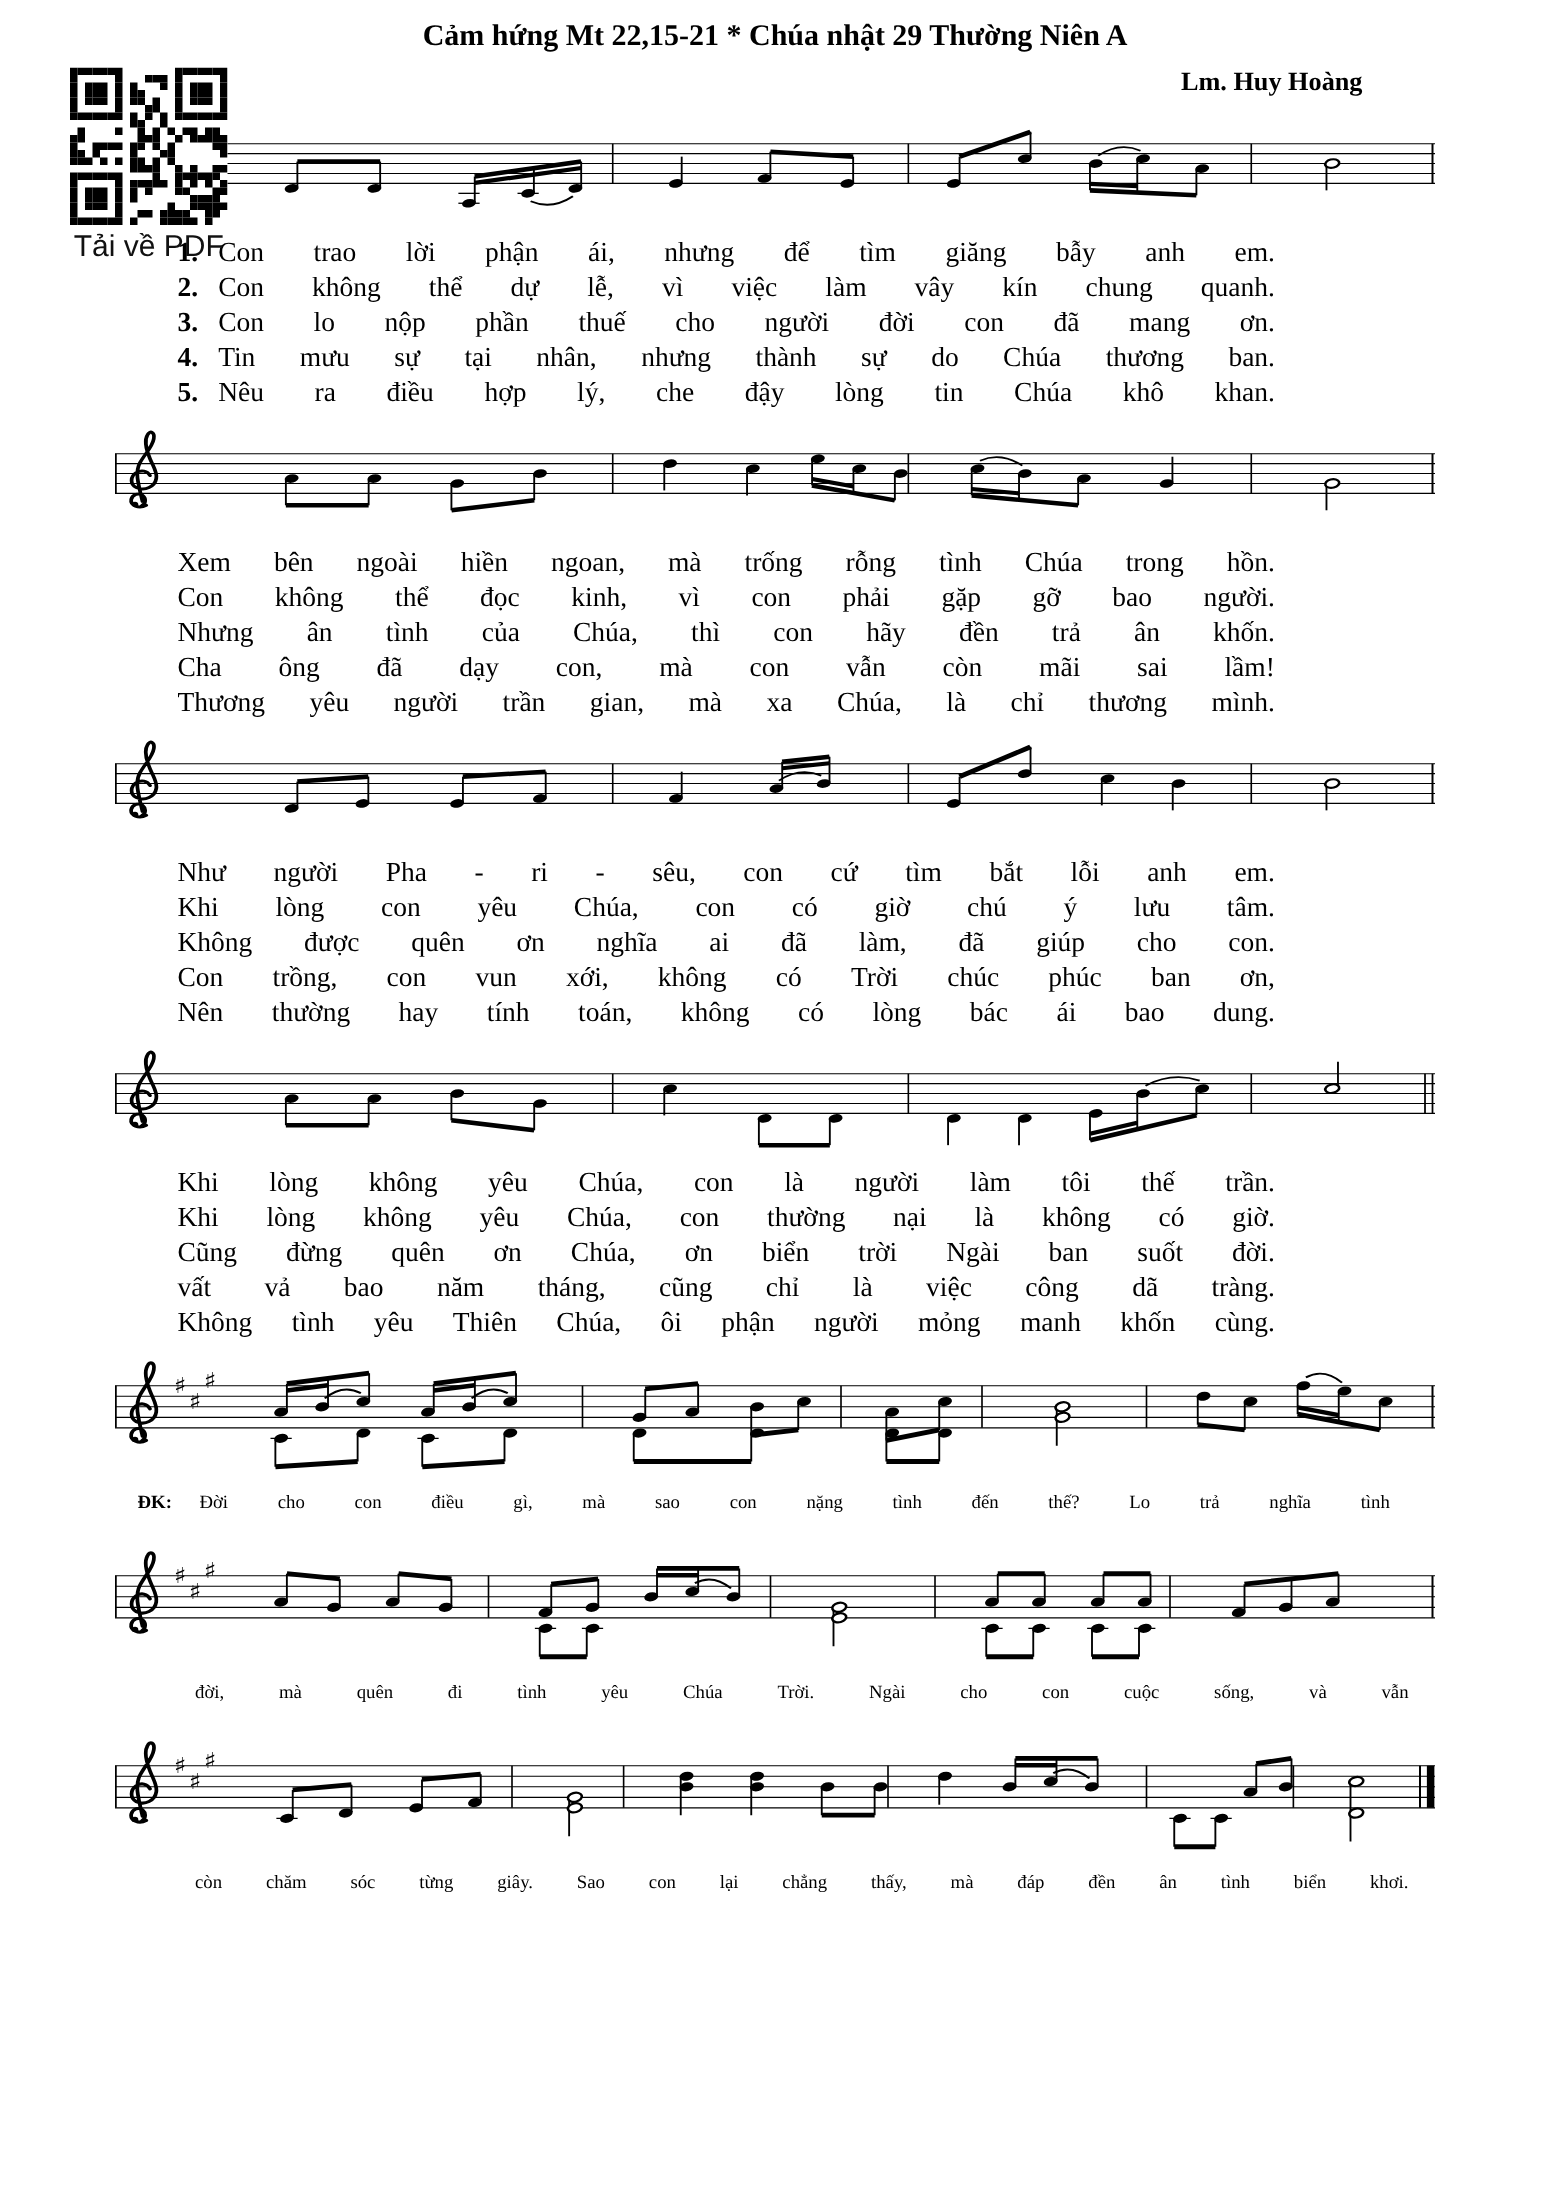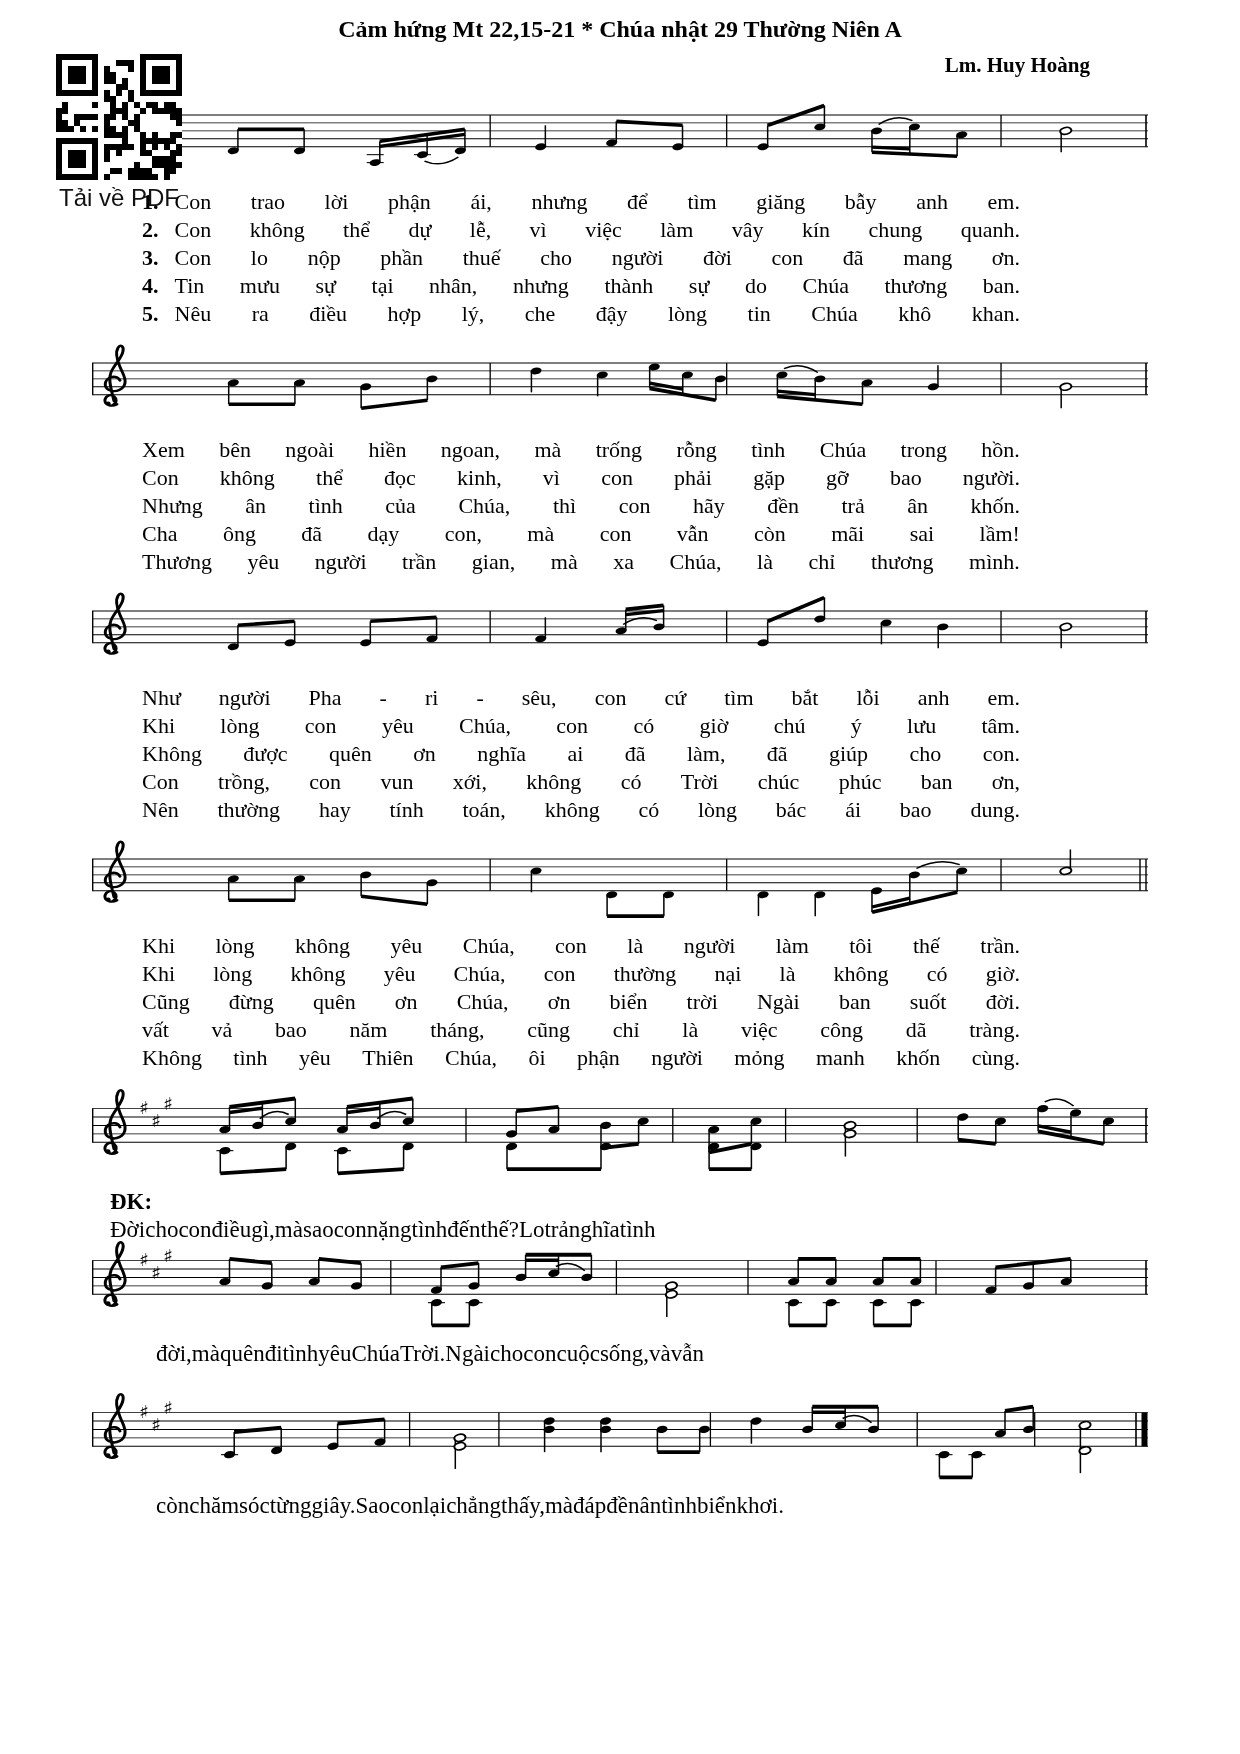--- a/index.html
+++ b/index.html
@@ -18,21 +18,21 @@
   .composer{text-align:right;font-weight:bold;font-size:21px;padding-right:150px;margin-top:10px;padding-left:12px;}
   .systems{margin:10px 92px 0 92px;}
   .system{margin-bottom:8px;}
   .system.refrain{margin-bottom:12px;}
   .staff-svg{width:1056px;height:100px;display:block;}
   .system.refrain .staff-svg{height:106px;}
   .lyric-row{display:flex;align-items:baseline;height:28px;font-size:22px;line-height:28px;}
   .lyric-row.verse{margin:0 128px 0 50px;}
   .lyric-row .num{font-weight:bold;margin-right:16px;flex:none;}
   .lyric-row .words{flex:1;display:flex;justify-content:space-between;}
-  .system.refrain .lyric-row{font-size:23px;height:32px;margin:2px 36px 0 18px;flex-direction:column;}
+  .system.refrain .lyric-row{font-size:15px;height:32px;margin:2px 36px 0 18px;}
   .system.refrain .lyric-row.cont{margin:2px 21px 0 64px;}
   .lyric-row .label{font-weight:bold;margin-right:22px;flex:none;}
   .footer{
     position:absolute;left:0;right:0;bottom:50px;text-align:center;
     font-weight:bold;font-size:19px;color:#222;
   }
 </style>
 </head>
 <body>
 

